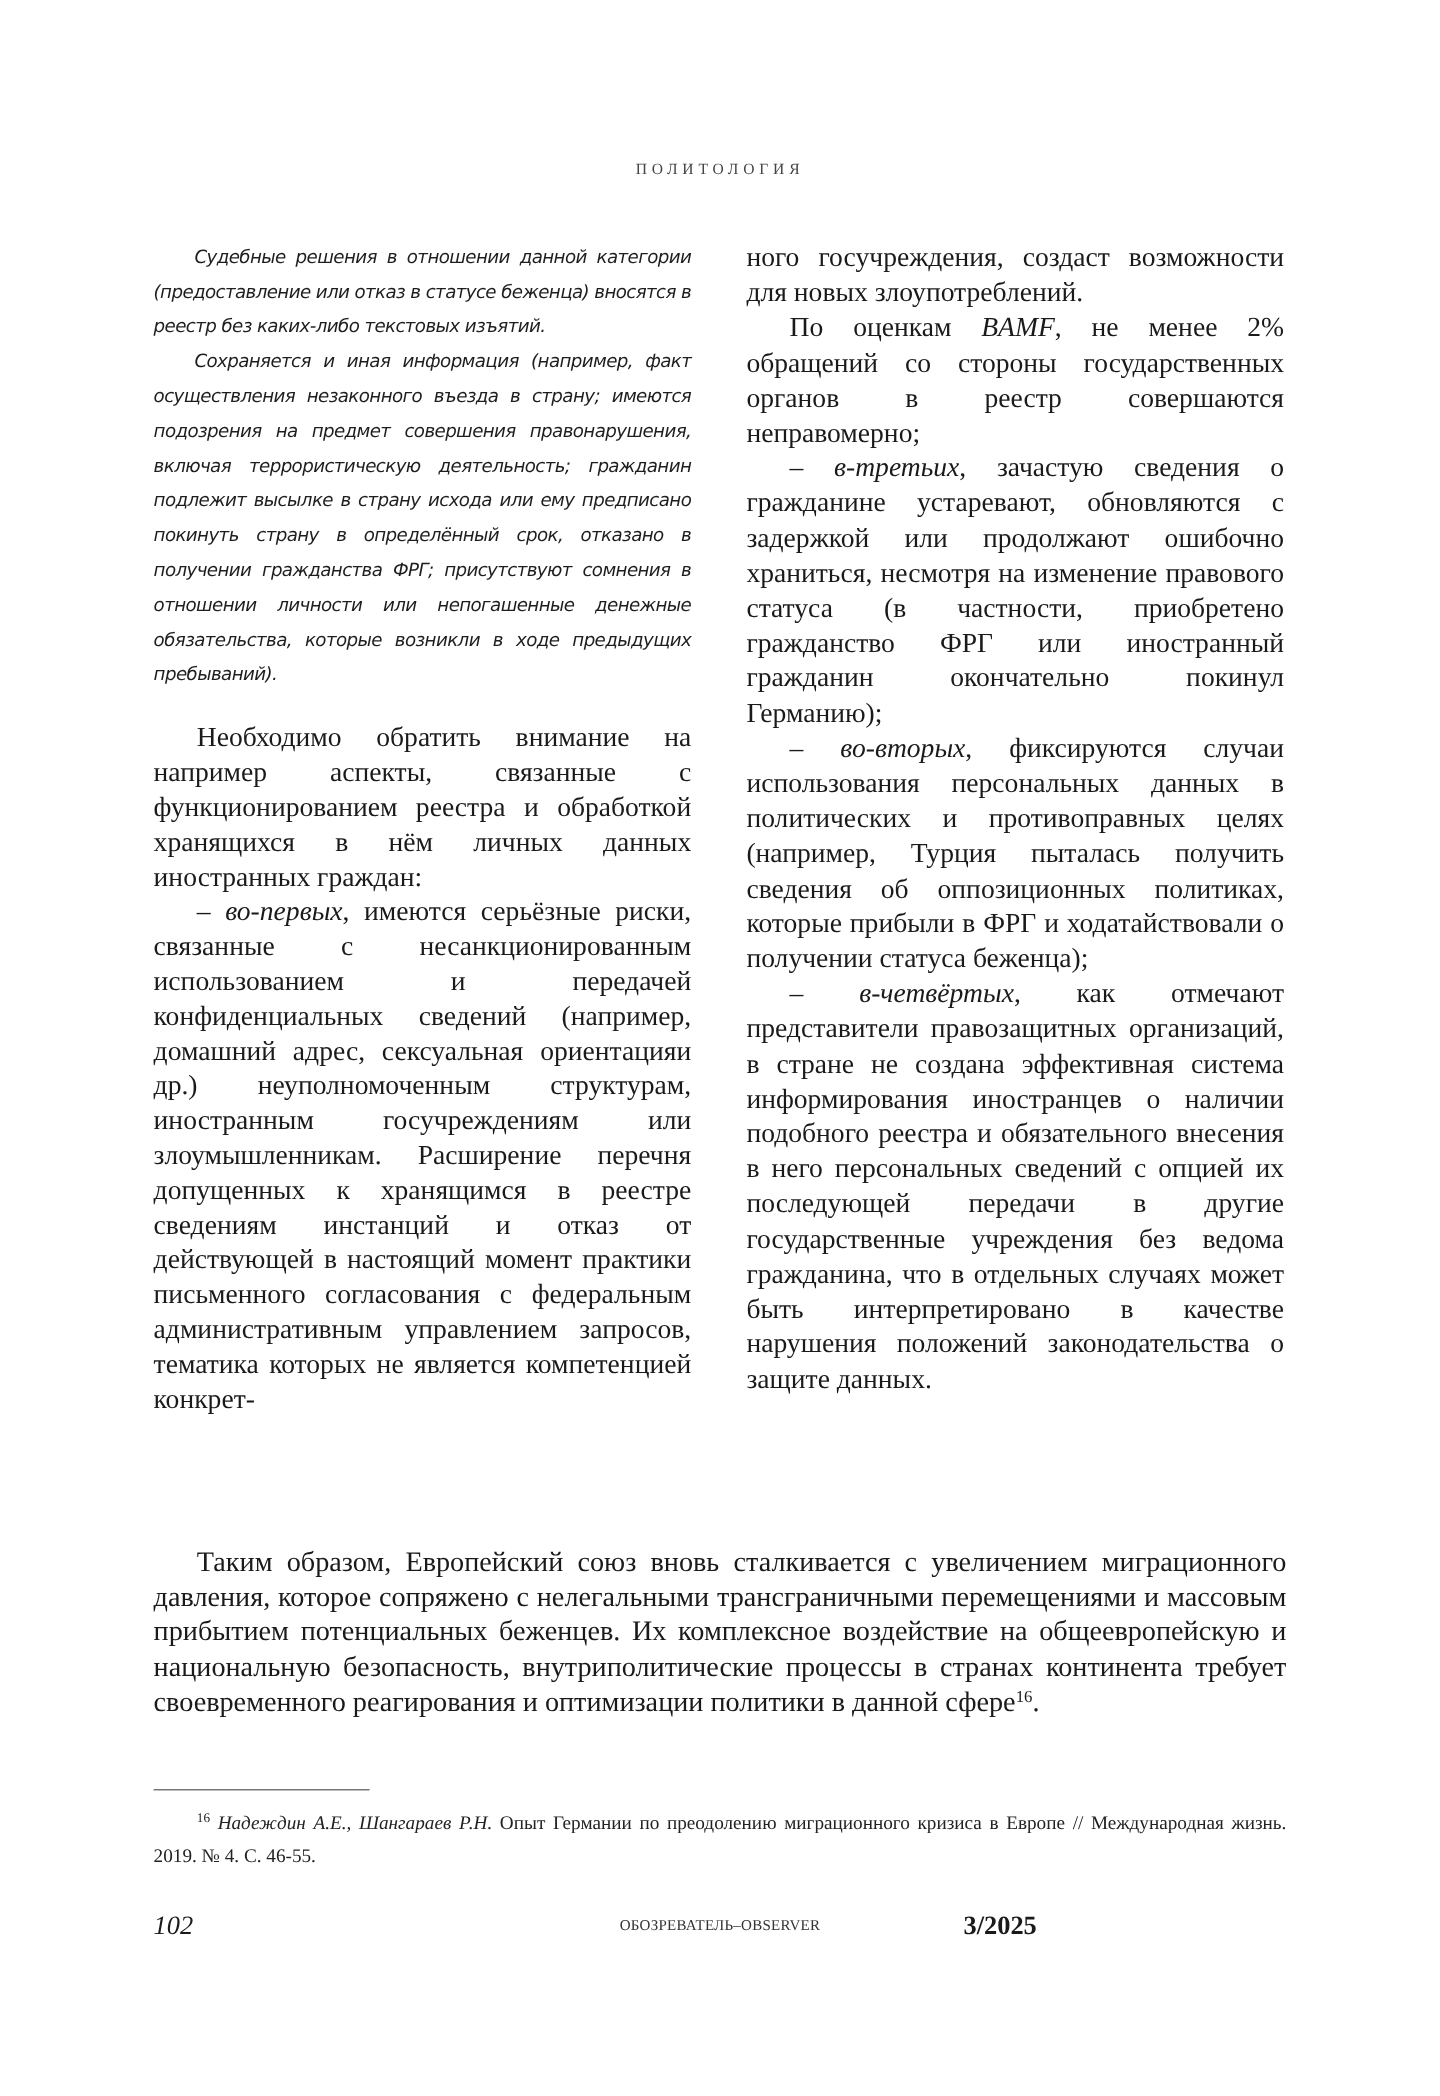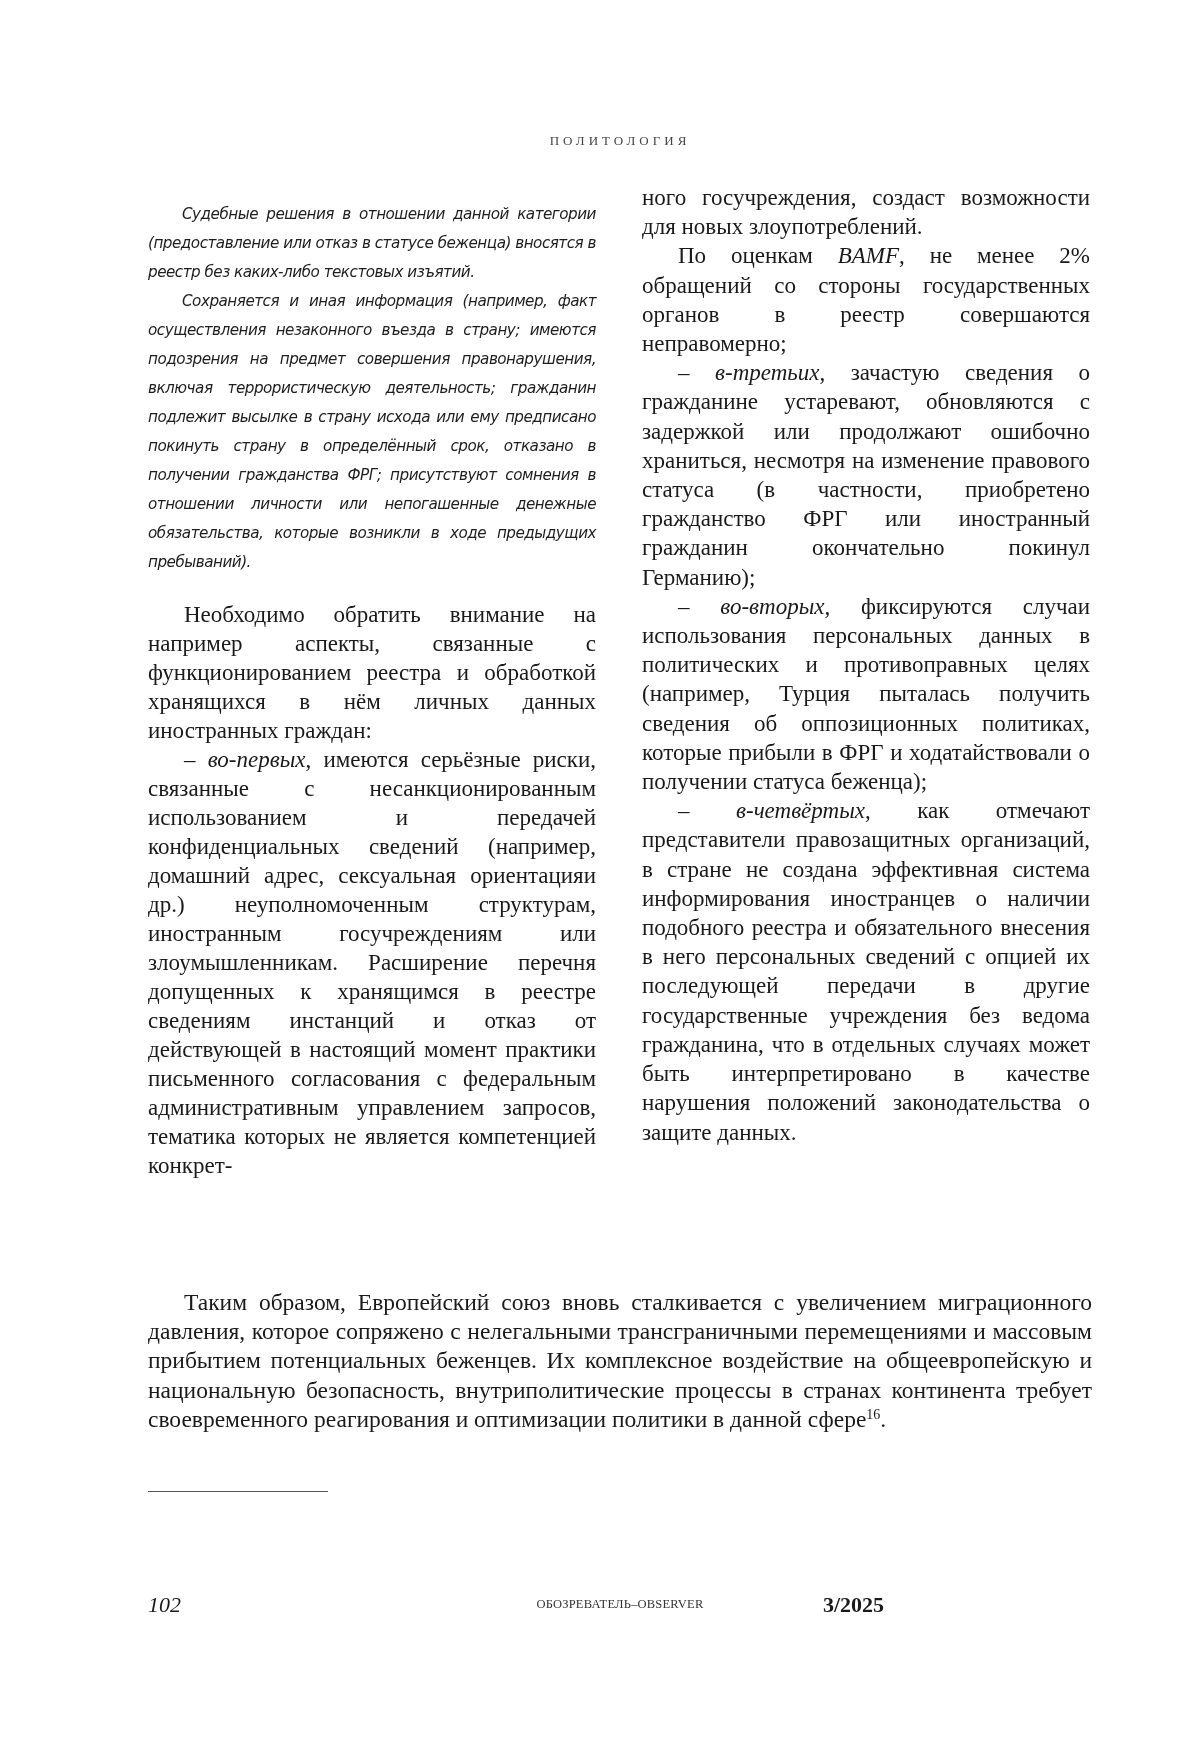--- a/index.html
+++ b/index.html
@@ -1,38 +1,38 @@
 <!DOCTYPE html>
 <html><head>
 <meta charset="utf-8">
 <style>
   html, body { margin: 0; padding: 0; background: #ffffff; }
   body { width: 1200px; height: 1747px; position: relative; overflow: hidden; color: #1a1a1a; }
-  .page { position: absolute; left: 0; top: 0; width: 992px; height: 1747px; margin-left: 20px; }
+  .page { position: absolute; left: 0; top: 0; width: 992px; height: 1747px; }
 
   .running-head {
     position: absolute; top: 133px; left: 0; width: 1200px; text-align: center;
     font-family: "Liberation Serif", serif; font-size: 13px; letter-spacing: 4px; color: #444;
   }
 
   .col { position: absolute; font-family: "Liberation Serif", serif; }
   .col p { margin: 0; text-align: justify; text-indent: 36px; }
 
   .sidebox {
     position: absolute; left: 128px; top: 200px; width: 448px;
     font-family: "DejaVu Sans", sans-serif; font-size: 15.2px; line-height: 29px;
     color: #1e1e1e; letter-spacing: -0.5px; font-style: italic;
   }
   .sidebox p { margin: 0; text-align: justify; text-indent: 34px; }
 
   .left-main {
     left: 128px; top: 600px; width: 448px; font-size: 23px; line-height: 29px;
   }
   .right-main {
-    left: 622px; top: 183px; width: 448px; font-size: 23px; line-height: 29.2px;
+    left: 622px; top: 200px; width: 448px; font-size: 23px; line-height: 29.2px;
   }
   em { font-style: italic; }
 
   .conclusion {
     position: absolute; left: 128px; top: 1288px; width: 944px;
     font-family: "Liberation Serif", serif; font-size: 23.5px; line-height: 29.2px;
   }
   .conclusion p { margin: 0; text-align: justify; text-indent: 36px; }
   sup { font-size: 14px; vertical-align: 8px; line-height: 0; }
 
@@ -78,18 +78,21 @@
     <p><span>– </span><em>во-вторых</em><span>, фиксируются случаи использования персональных данных в политических и противоправных целях (например, Турция пыталась получить сведения об оппозиционных политиках, которые прибыли в ФРГ и ходатайствовали о получении статуса беженца);</span></p>
     <p><span>– </span><em>в-четвёртых</em><span>, как отмечают представители правозащитных организаций, в стране не создана эффективная система информирования иностранцев о наличии подобного реестра и обязательного внесения в него персональных сведений с опцией их последующей передачи в другие государственные учреждения без ведома гражданина, что в отдельных случаях может быть интерпретировано в качестве нарушения положений законодательства о защите данных.</span></p>
   </div>
 
   <div class="conclusion">
     <p><span>Таким образом, Европейский союз вновь сталкивается с увеличением миграционного давления, которое сопряжено с нелегальными трансграничными перемещениями и массовым прибытием потенциальных беженцев. Их комплексное воздействие на общеевропейскую и национальную безопасность, внутриполитические процессы в странах континента требует своевременного реагирования и оптимизации политики в данной сфере</span><sup>16</sup><span>.</span></p>
   </div>
 
   <div class="footnote-rule"></div>
 
+  <div class="footnote">
+    <p><sup>16</sup> <em>Надеждин А.Е., Шангараев Р.Н.</em><span> Опыт Германии по преодолению миграционного кризиса в Европе // Международная жизнь. 2019. № 4. С. 46-55.</span></p>
+  </div>
 
   <div class="folio folio-num">102</div>
   <div class="folio folio-journal">ОБОЗРЕВАТЕЛЬ–OBSERVER</div>
   <div class="folio folio-issue">3/2025</div>
 
 </div>
 
 </body></html>

